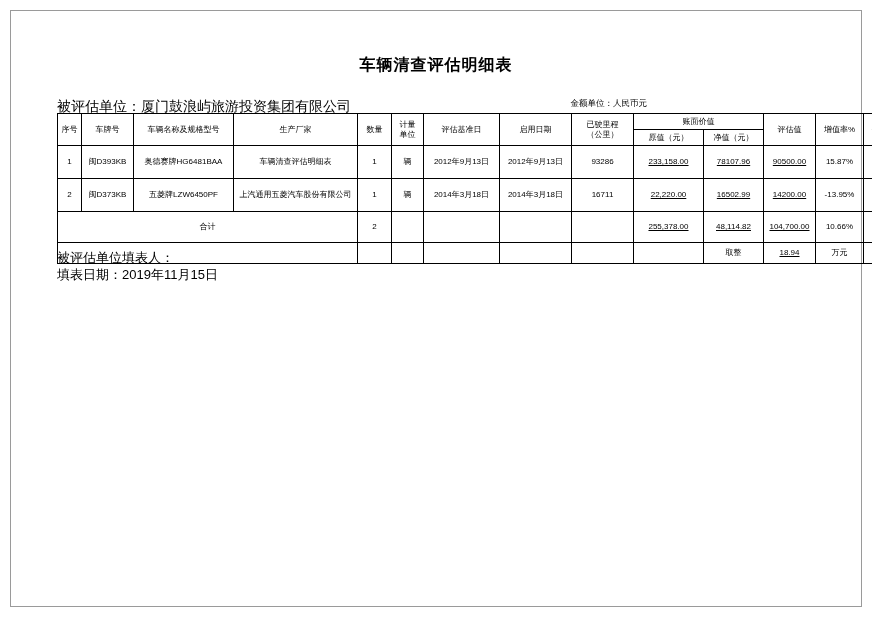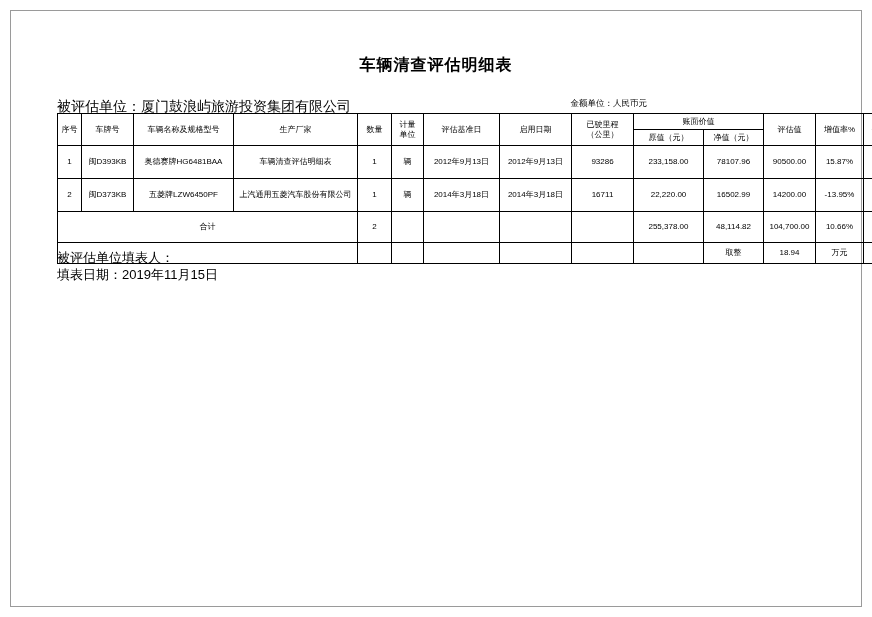--- a/index.html
+++ b/index.html
@@ -95,20 +95,21 @@
   }
   tr.total td {
     height: 30px;
   }
   tr.取整 td {
     height: 20px;
   }
   td.num {
     text-align: right;
     padding-right: 5px;
+    text-decoration: underline;
   }
   td.left {
     text-align: left;
     padding-left: 6px;
   }
   .footer-line {
     position: absolute;
     left: 57px;
     font-size: 13px;
   }

